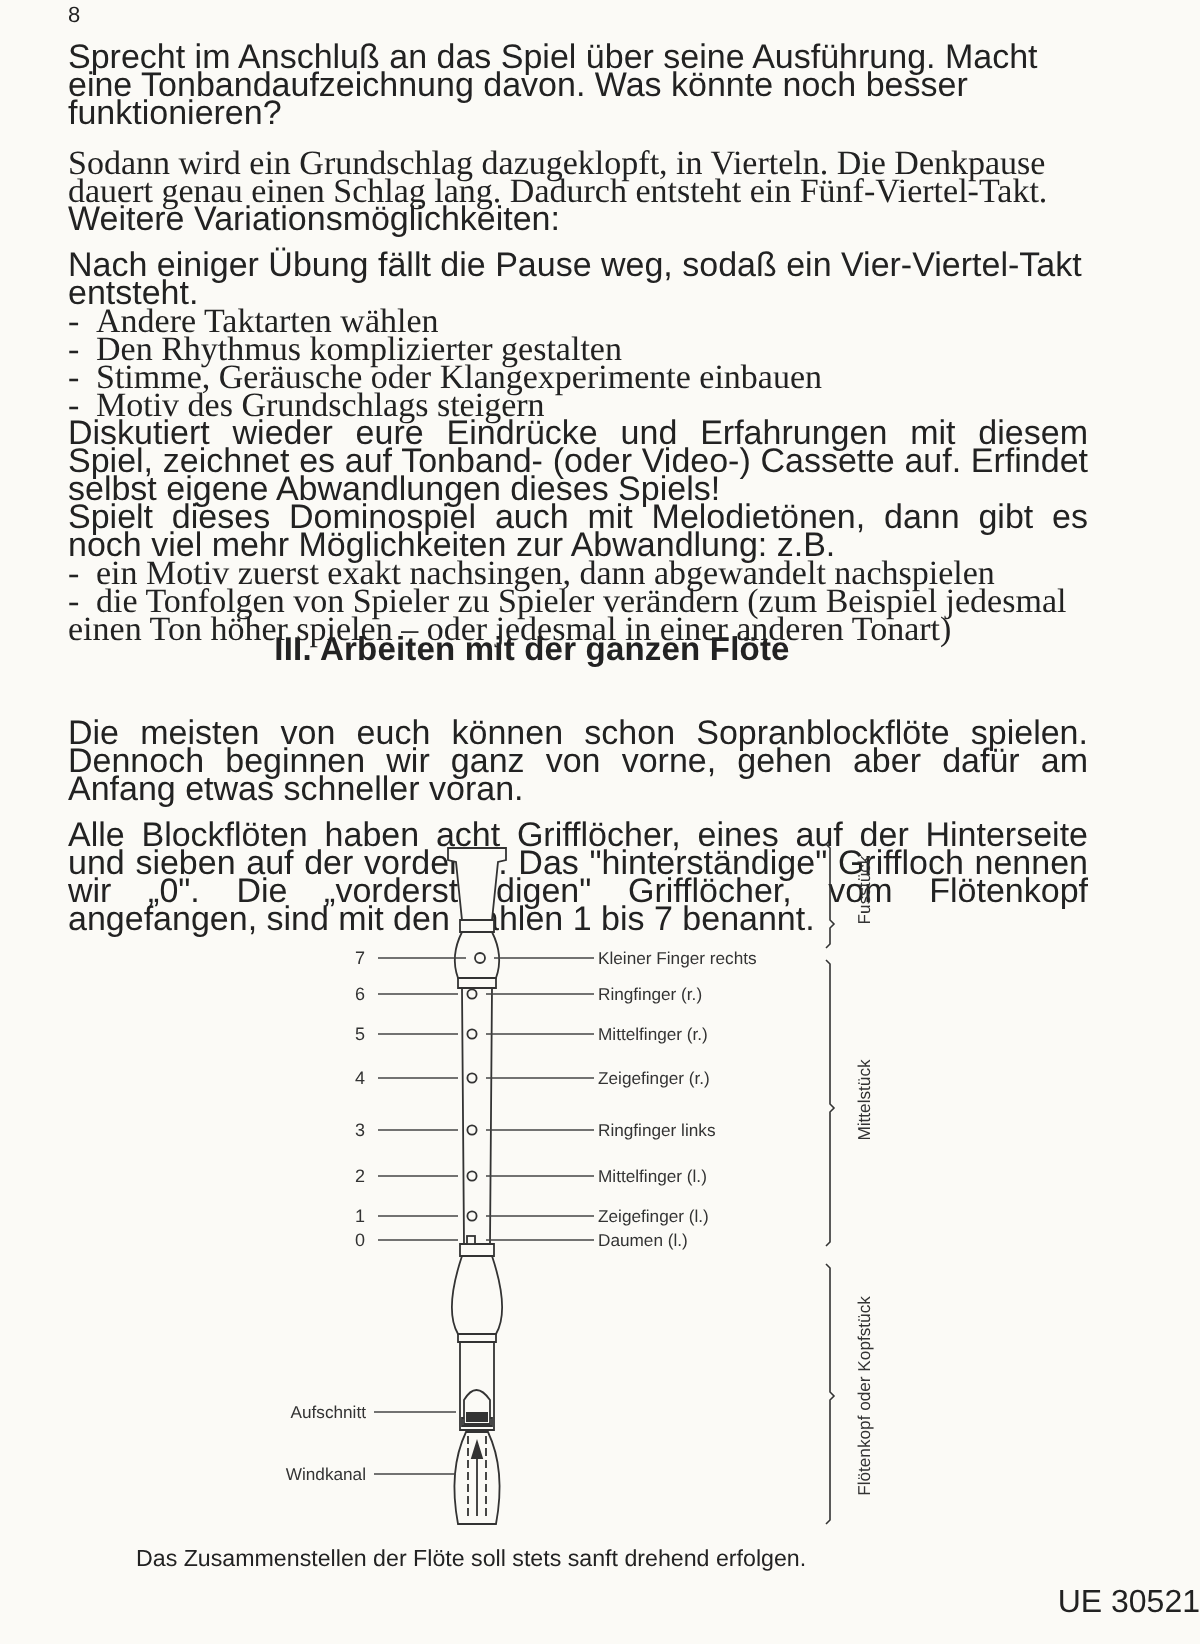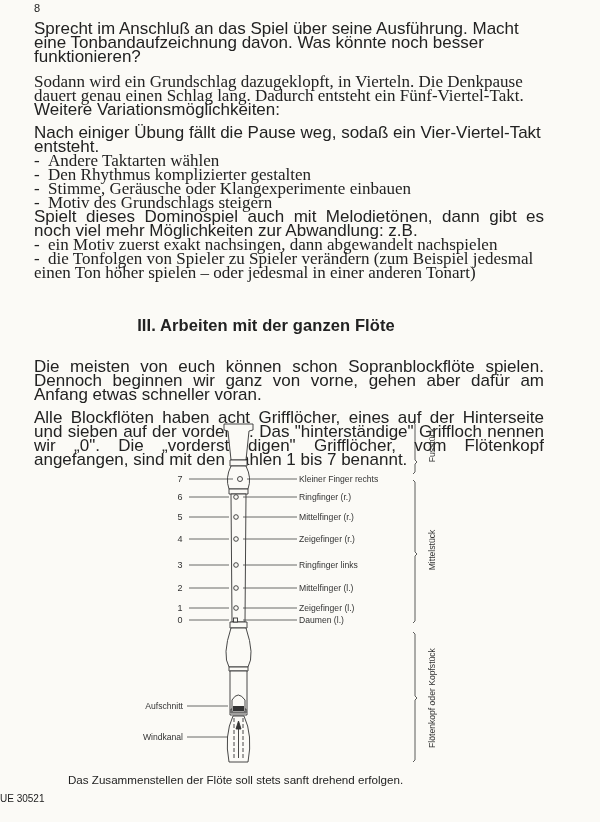--- a/index.html
+++ b/index.html
@@ -11,40 +11,41 @@
     position: relative;
   }
   .page-number { position: absolute; left: 34px; top: 2px; font-size: 11px; }
   .text { position: absolute; left: 34px; width: 510px; font-size: 17px; line-height: 14px; }
   .text p { margin: 0; }
   .justify { text-align: justify; margin-top: 13px; }
   .bullet { display: block; font-family: Liberation Serif, serif; }
   .bullet .dash { display: inline-block; width: 14px; }
   .heading { position: absolute; left: 0; width: 532px; top: 316px; text-align: center; font-size: 16.5px; font-weight: bold; letter-spacing: 0.1px; }
   .caption { position: absolute; left: 30px; top: 773px; font-size: 11.6px; margin-left: 38px; }
-  .code { position: absolute; left: 0; width: 600px; text-align: left; top: 793px; font-size: 10px; }
+  .code { position: absolute; left: 0; width: 600px; text-align: right; top: 793px; font-size: 16px; }
   svg text { font-family: "Liberation Sans", sans-serif; }
   .diagram { position: absolute; left: 0; top: 410px; }
 </style>
 </head>
 <body>
 
 <div class="page-number">8</div>
 
 <div class="text" style="top:22px;">
   <p>Sprecht im Anschluß an das Spiel über seine Ausführung. Macht eine Tonbandaufzeichnung davon. Was könnte noch besser funktionieren?</p>
   <p style="margin-top:11px;font-family:Liberation Serif, serif;">Sodann wird ein Grundschlag dazugeklopft, in Vierteln. Die Denkpause dauert genau einen Schlag lang. Dadurch entsteht ein Fünf-Viertel-Takt.</p>
   <p>Weitere Variationsmöglichkeiten:</p>
   <p style="margin-top:9px;">Nach einiger Übung fällt die Pause weg, sodaß ein Vier-Viertel-Takt entsteht.</p>
   <div>
     <span class="bullet"><span class="dash">-</span><span>Andere Taktarten wählen</span></span>
     <span class="bullet"><span class="dash">-</span><span>Den Rhythmus komplizierter gestalten</span></span>
     <span class="bullet"><span class="dash">-</span><span>Stimme, Geräusche oder Klangexperimente einbauen</span></span>
     <span class="bullet"><span class="dash">-</span><span>Motiv des Grundschlags steigern</span></span>
   </div>
+  <p class="justify">Diskutiert wieder eure Eindrücke und Erfahrungen mit diesem Spiel, zeichnet es auf Tonband- (oder Video-) Cassette auf. Erfindet selbst eigene Abwandlungen dieses Spiels!</p>
   <p class="justify">Spielt dieses Dominospiel auch mit Melodietönen, dann gibt es noch viel mehr Möglichkeiten zur Abwandlung: z.B.</p>
   <div>
     <span class="bullet"><span class="dash">-</span><span>ein Motiv zuerst exakt nachsingen, dann abgewandelt nachspielen</span></span>
     <span class="bullet"><span class="dash">-</span><span>die Tonfolgen von Spieler zu Spieler verändern (zum Beispiel jedesmal einen Ton höher spielen – oder jedesmal in einer anderen Tonart)</span></span>
   </div>
 </div>
 
 <div class="heading">III.  Arbeiten mit der ganzen Flöte</div>
 
 <div class="text justify" style="top:347px;">

